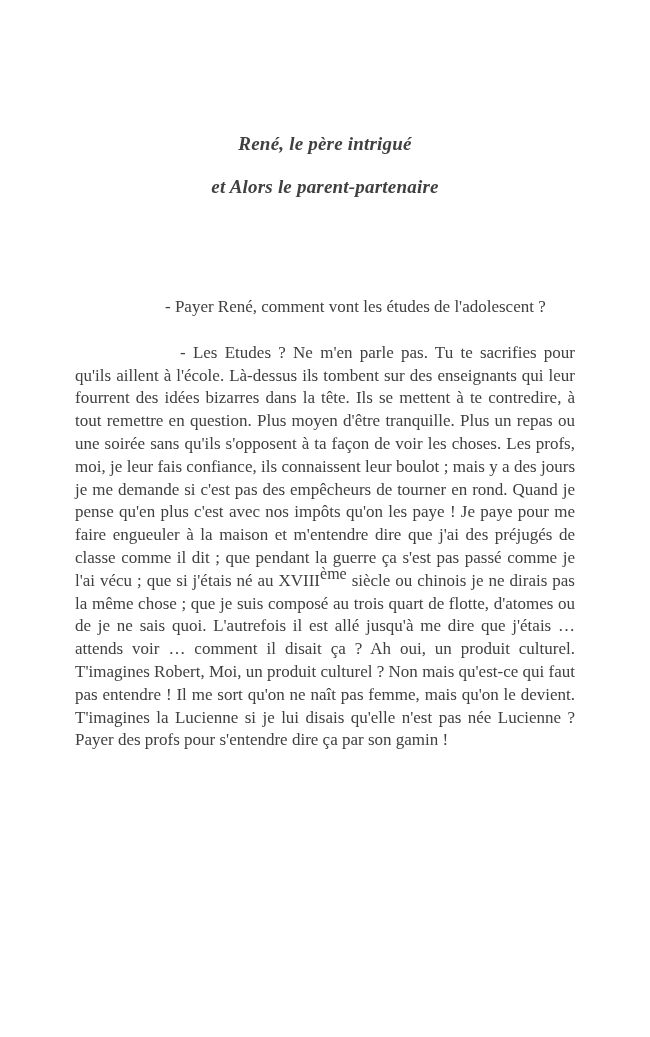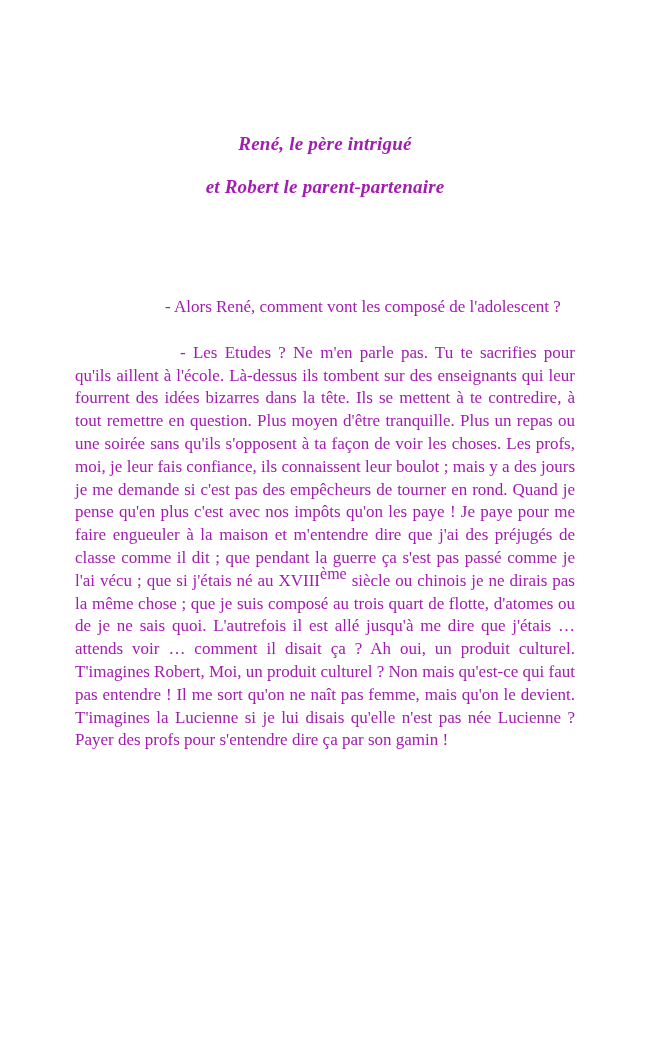--- a/index.html
+++ b/index.html
@@ -8,21 +8,21 @@
     background: #ffffff;
   }
   .page {
     position: relative;
     width: 650px;
     height: 1037px;
     background: #ffffff;
     box-sizing: border-box;
     padding: 122px 75px 0 75px;
     font-family: "Liberation Serif", "DejaVu Serif", serif;
-    color: #a21caf;
+    color: #404040;
     overflow: hidden;
   }
   .title-block {
     text-align: center;
   }
   .title-line {
     font-size: 19px;
     font-weight: bold;
     font-style: italic;
     line-height: 43px;
@@ -50,24 +50,24 @@
     vertical-align: super;
   }
 </style>
 </head>
 <body>
 
 <div class="page">
 
   <div class="title-block">
     <div class="title-line">René, le père intrigué</div>
-    <div class="title-line">et Robert le parent-partenaire</div>
+    <div class="title-line">et Alors le parent-partenaire</div>
   </div>
 
   <div class="body-block">
 
-    <p class="para para-1">- Alors René, comment vont les composé de l'adolescent ?</p>
+    <p class="para para-1">- Payer René, comment vont les études de l'adolescent ?</p>
 
     <p class="para para-2"><span>- Les Etudes ? Ne m'en parle pas. Tu te sacrifies pour qu'ils aillent à l'école.  Là-dessus ils tombent sur des enseignants qui leur fourrent des idées bizarres dans la tête. Ils se mettent à te contredire, à tout remettre en question. Plus moyen d'être tranquille. Plus un repas ou une soirée sans qu'ils s'opposent à ta façon de voir les choses. Les profs, moi, je leur fais confiance, ils connaissent leur boulot ; mais y a des jours je me demande si c'est pas des empêcheurs de tourner en rond. Quand je pense qu'en plus c'est avec nos impôts qu'on les paye ! Je paye pour me faire engueuler à la maison et m'entendre dire que j'ai des préjugés de classe comme il dit ; que pendant la guerre ça s'est pas passé comme je l'ai vécu ; que si j'étais né au XVIII</span><sup>ème</sup><span> siècle ou chinois je ne dirais pas la même chose ; que je suis composé au trois quart de flotte, d'atomes ou de je ne sais quoi. L'autrefois il est allé jusqu'à me dire que j'étais … attends voir … comment il disait ça ? Ah oui, un produit culturel. T'imagines Robert, Moi, un produit culturel ? Non mais qu'est-ce qui faut pas entendre ! Il me sort qu'on ne naît pas femme, mais qu'on le devient. T'imagines la Lucienne si je lui disais qu'elle n'est pas née Lucienne ? Payer des profs pour s'entendre dire ça par son gamin !</span></p>
 
   </div>
 
 </div>
 
 </body></html>

